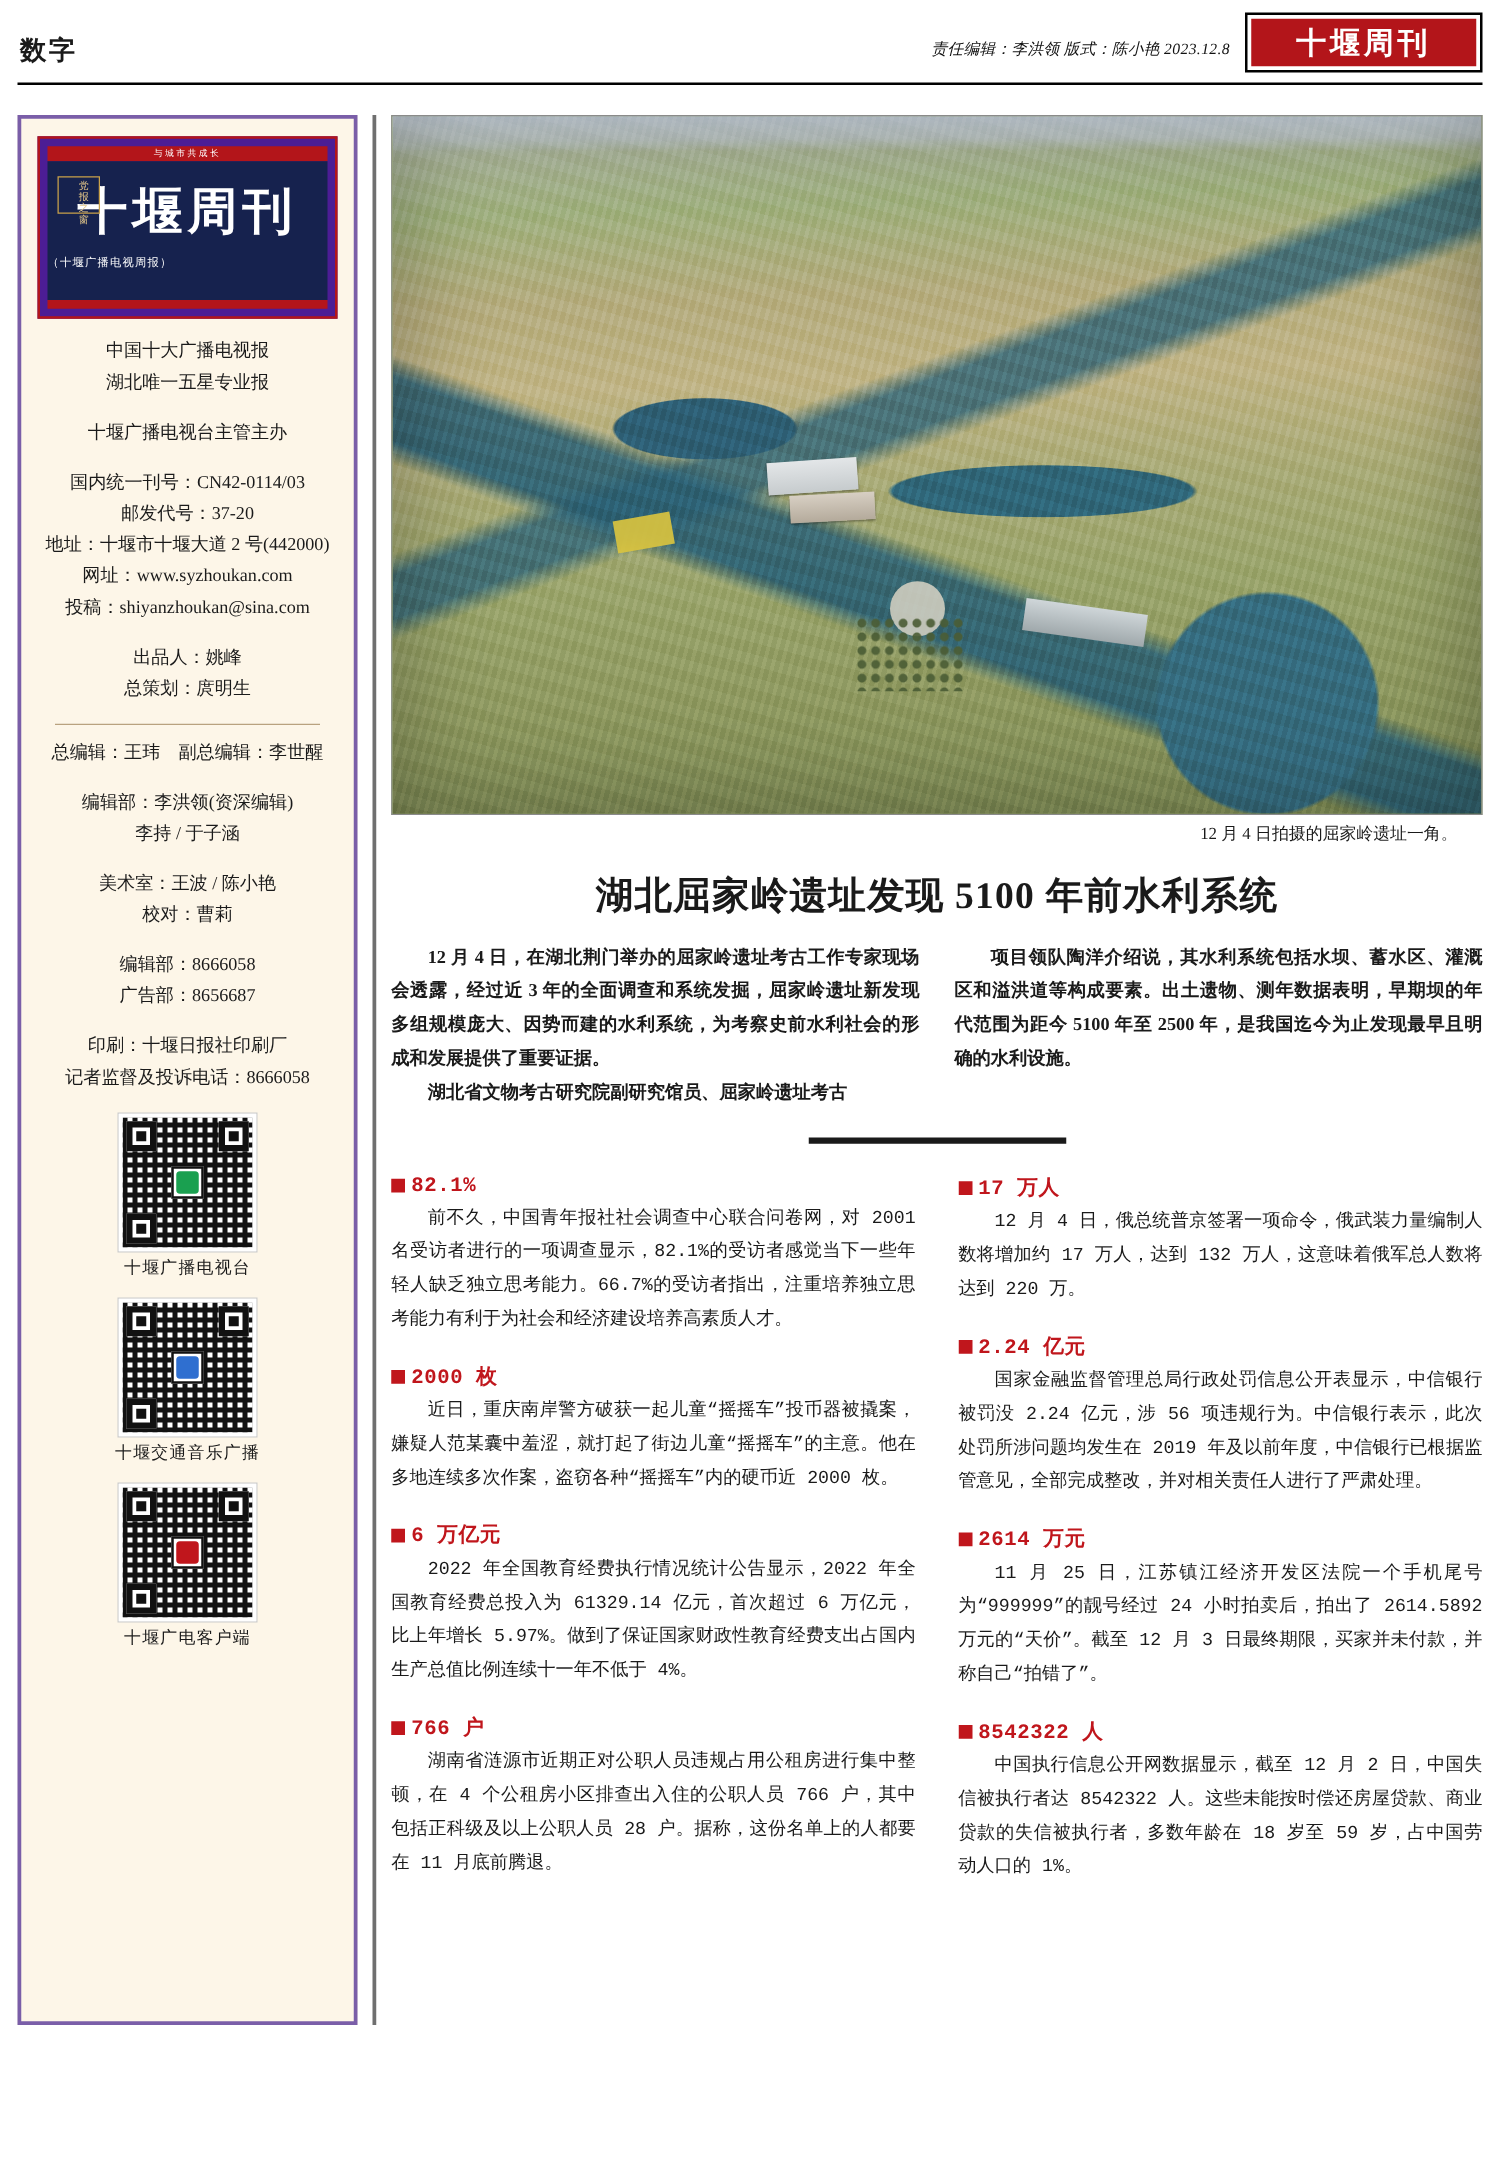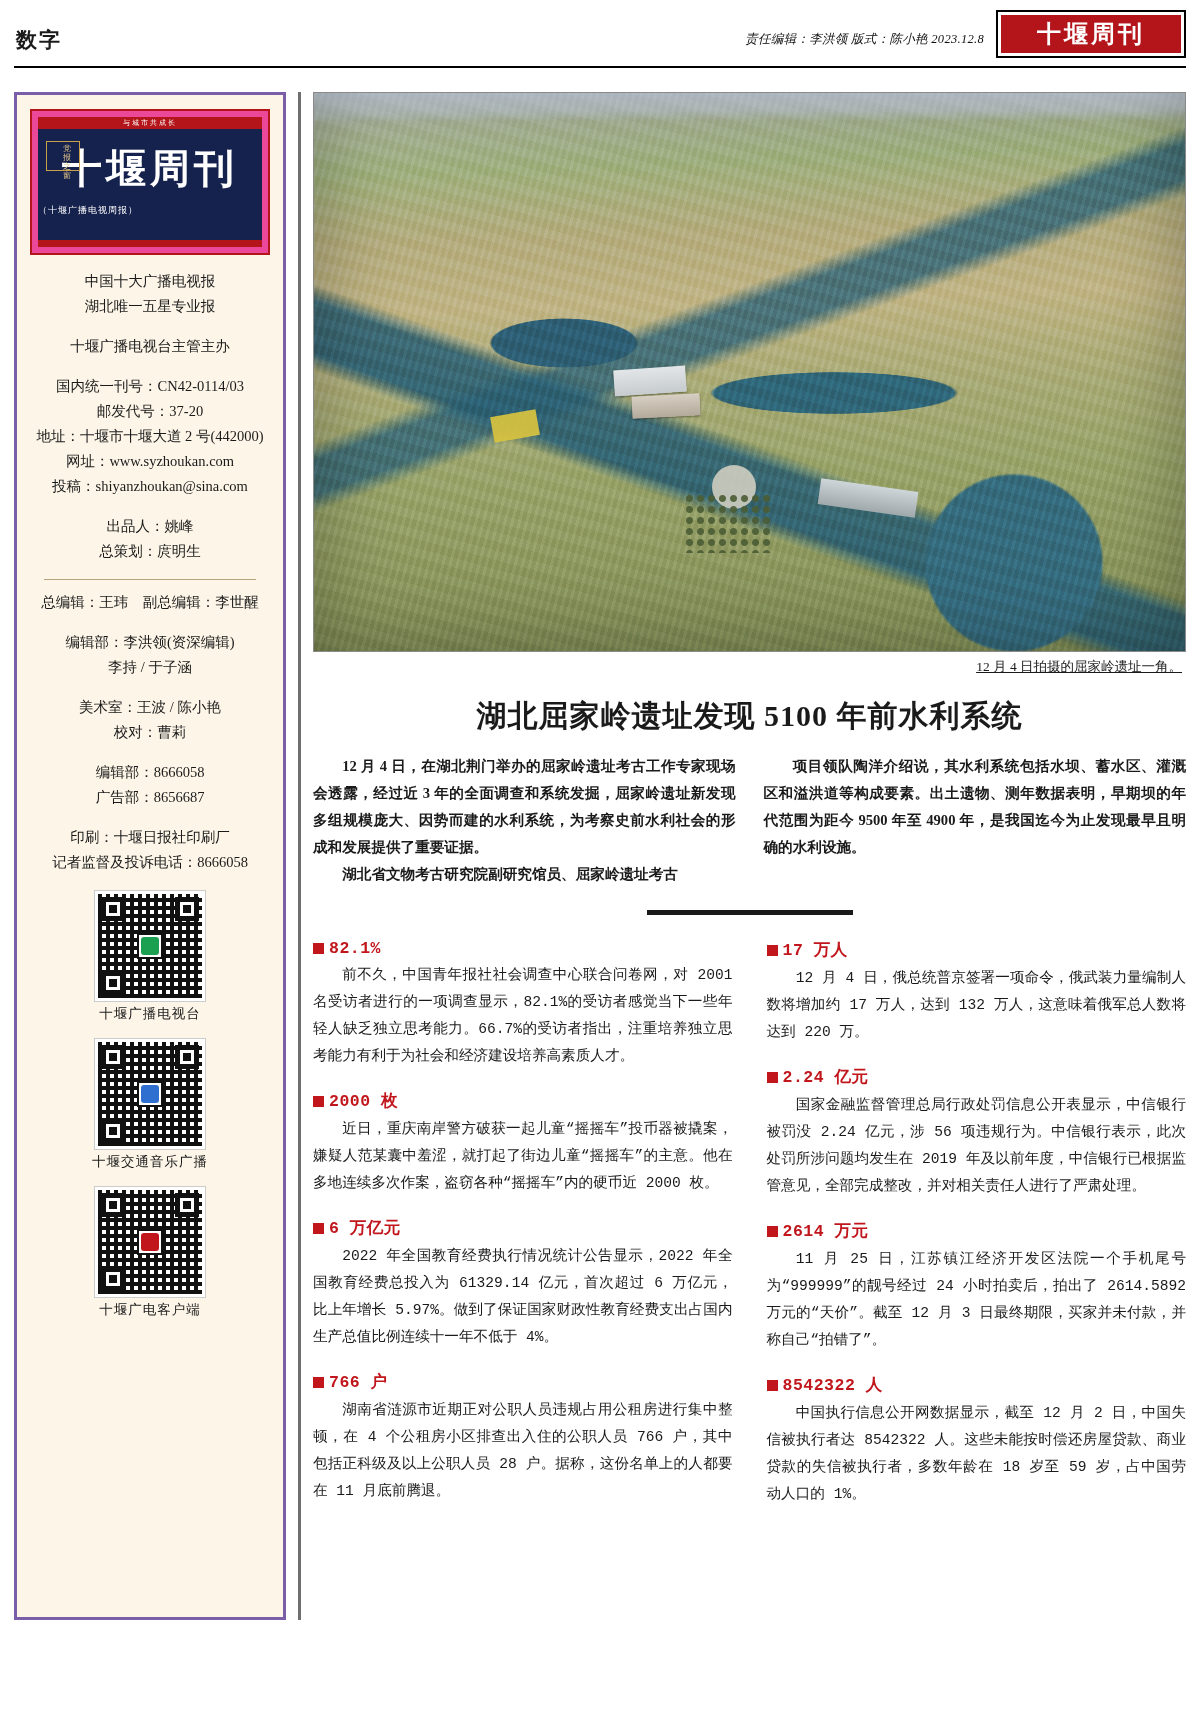--- a/index.html
+++ b/index.html
@@ -88,21 +88,21 @@
     width: 272px;
     height: 1528px;
     border: 3px solid #7a5ea8;
     background: #fdf6e8;
     box-sizing: border-box;
     padding: 10px 9px;
     overflow: hidden;
   }
   .logo-card {
     border: 2px solid #b3151a;
-    background: #ec4899;
+    background: #4c1d95;
     padding: 6px;
     margin: 4px 4px 0 4px;
   }
   .logo-top-strip {
     background: #b3151a;
     color: #fff;
     font-size: 7px;
     text-align: center;
     letter-spacing: 2px;
     padding: 1px 0;
@@ -319,23 +319,22 @@
     background-size: 11px 11px;
     opacity: 0.9;
   }
   .photo .vignette {
     position: absolute; inset: 0;
     box-shadow: inset 0 0 80px rgba(0,0,0,0.28);
   }
   .photo-caption {
     text-align: right;
     font-size: 13.5px;
-    margin: 6px 4px 0 0;
+    margin: 6px 20px 0 0;
     color: #1a1a1a;
-    text-decoration: underline;
   }
 
   .headline {
     text-align: center;
     font-size: 30px;
     font-weight: bold;
     letter-spacing: 1px;
     margin: 20px 0 16px 0;
     font-family: "Liberation Serif", "DejaVu Serif", serif;
   }
@@ -506,21 +505,21 @@
     <div class="photo-caption">12 月 4 日拍摄的屈家岭遗址一角。</div>
 
     <div class="headline">湖北屈家岭遗址发现 5100 年前水利系统</div>
 
     <div class="lead-cols">
       <div class="col">
         <p>12 月 4 日，在湖北荆门举办的屈家岭遗址考古工作专家现场会透露，经过近 3 年的全面调查和系统发掘，屈家岭遗址新发现多组规模庞大、因势而建的水利系统，为考察史前水利社会的形成和发展提供了重要证据。</p>
         <p>湖北省文物考古研究院副研究馆员、屈家岭遗址考古</p>
       </div>
       <div class="col">
-        <p>项目领队陶洋介绍说，其水利系统包括水坝、蓄水区、灌溉区和溢洪道等构成要素。出土遗物、测年数据表明，早期坝的年代范围为距今 9500 年至 4900 年，是我国迄今为止发现最早且明确的水利设施。</p>
+        <p>项目领队陶洋介绍说，其水利系统包括水坝、蓄水区、灌溉区和溢洪道等构成要素。出土遗物、测年数据表明，早期坝的年代范围为距今 5100 年至 2500 年，是我国迄今为止发现最早且明确的水利设施。</p>
       </div>
     </div>
 
     <div class="sep-bar"></div>
 
     <div class="news-cols">
       <div class="col">
 
         <div class="news-item">
           <div class="news-title">

